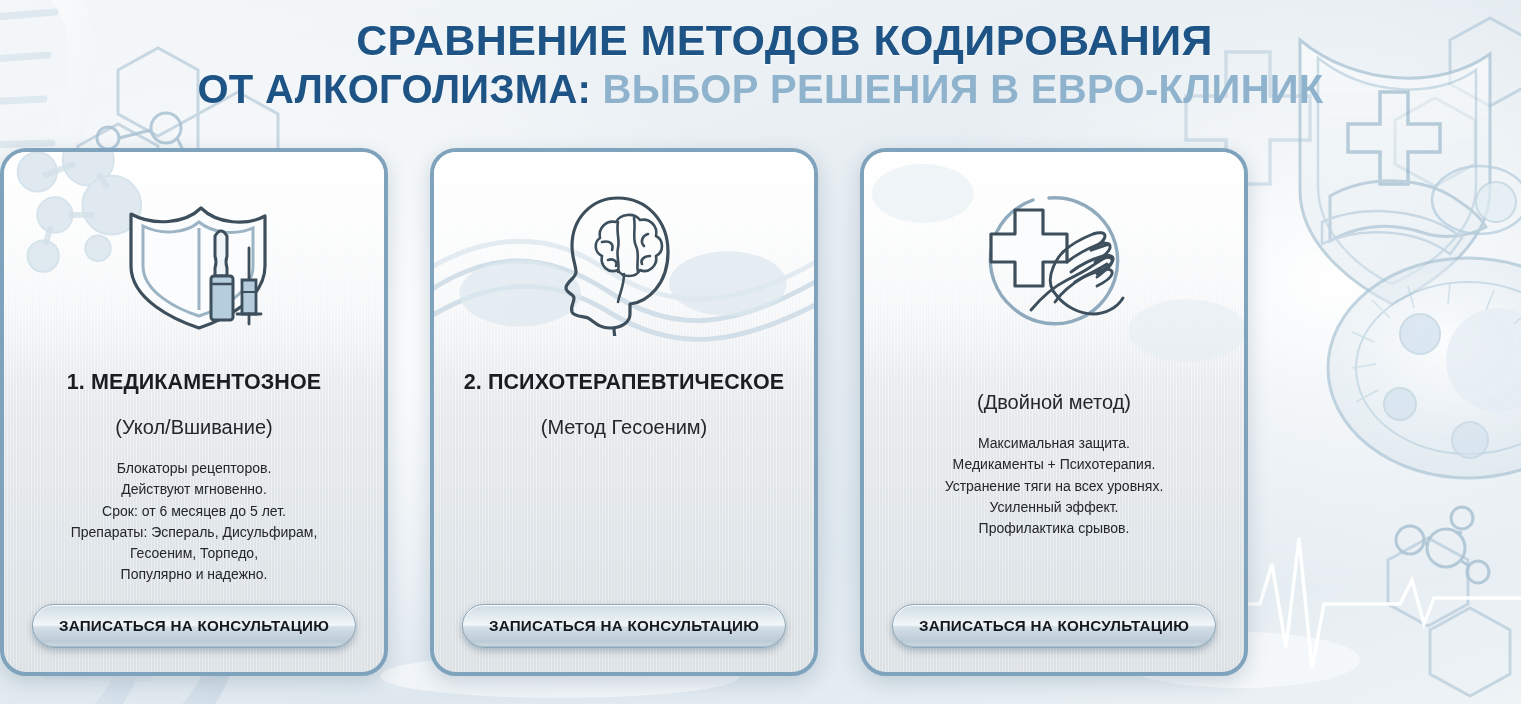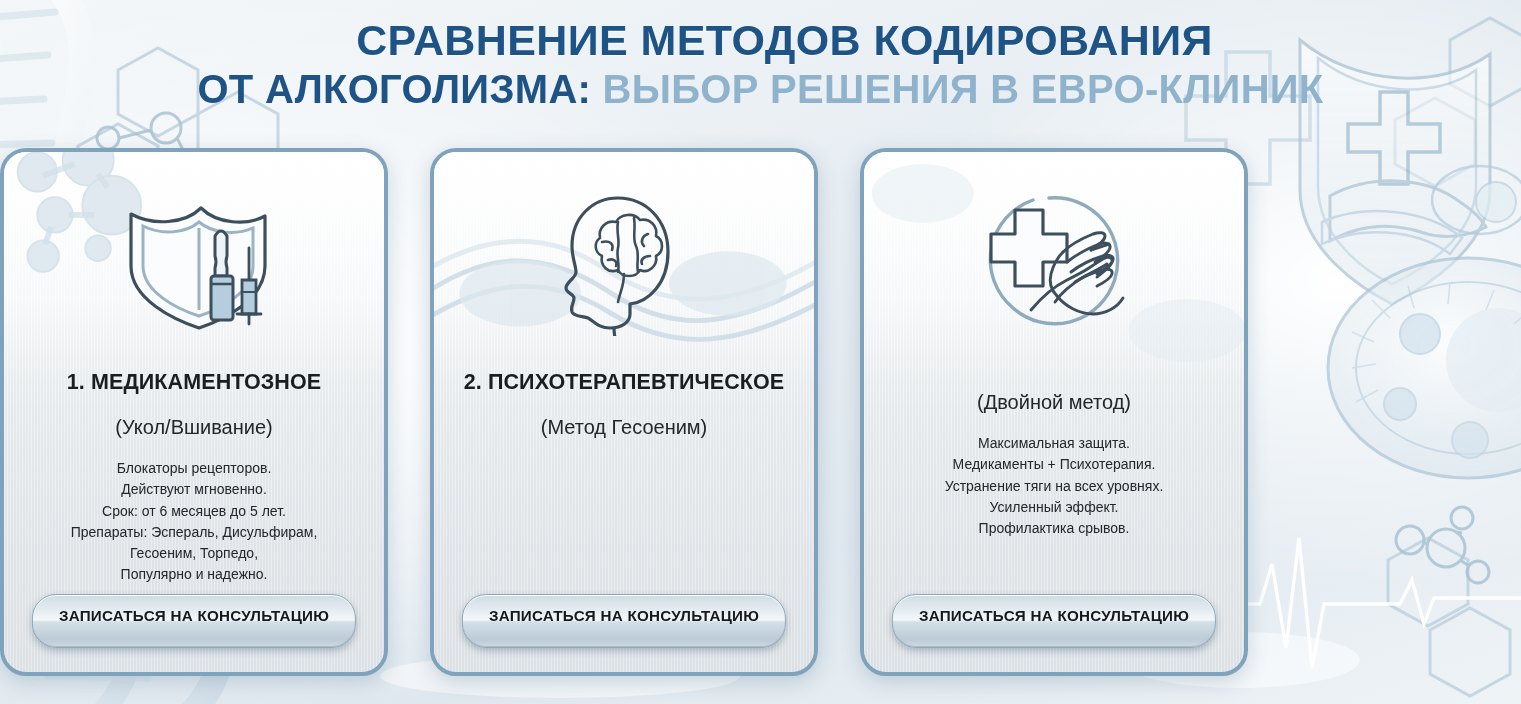--- a/index.html
+++ b/index.html
@@ -103,21 +103,21 @@
     font-size:14px; line-height:1.52;
     color:#23262a; text-align:center;
     padding:0 10px;
     white-space:pre-line;
   }
 
   .cta{
     position:absolute; z-index:4;
     left:50%; transform:translateX(-50%);
     bottom:24px;
-    padding:12px 26px 23px;
+    padding:12px 26px 13px;
     border-radius:24px;
     border:1px solid #8fa8b8;
     font-size:15.2px; font-weight:bold; letter-spacing:.25px;
     color:#15181c;
     white-space:nowrap;
     cursor:pointer;
     background:
       linear-gradient(180deg,#cfdbe3 0%,#e5edf2 30%,#f3f7f9 48%,#d4dfe7 52%,#bccbd6 86%,#cedae2 100%);
     box-shadow:
       0 3px 7px rgba(55,85,110,.34),

